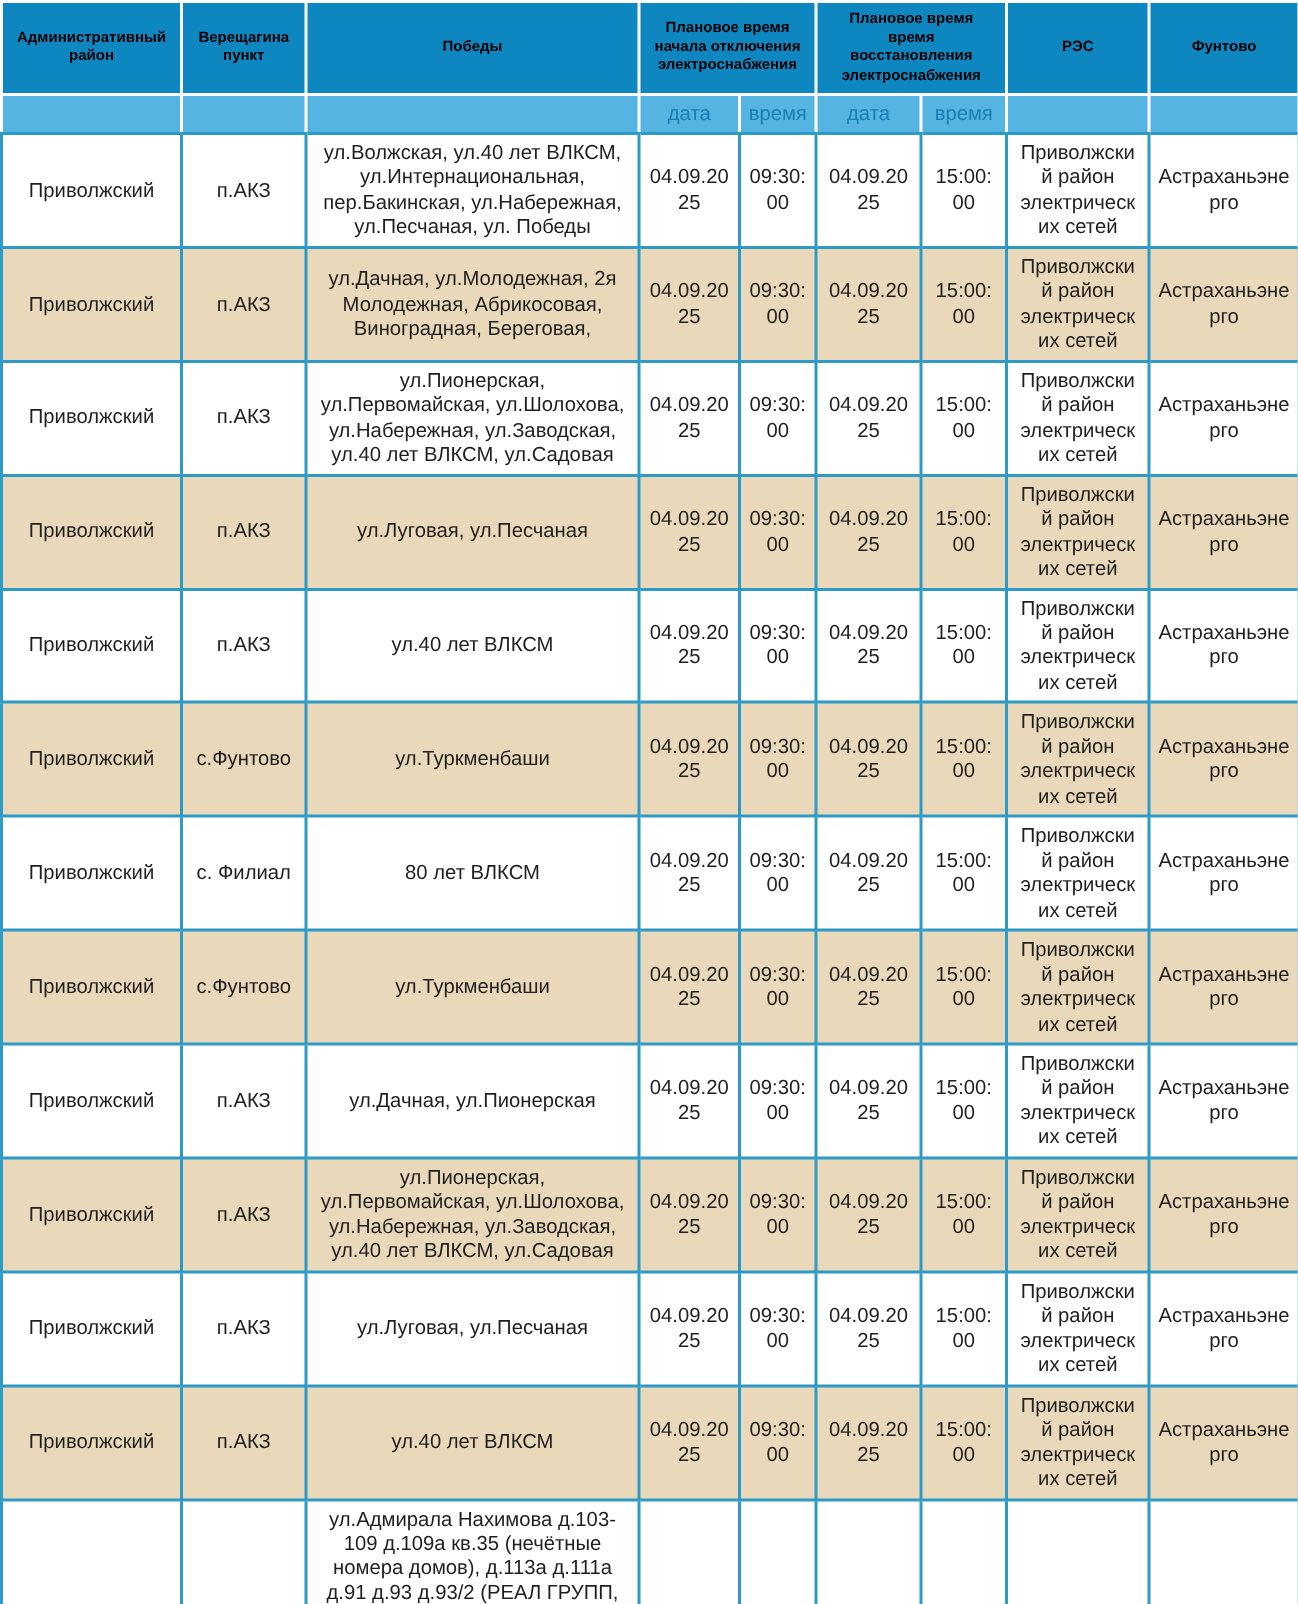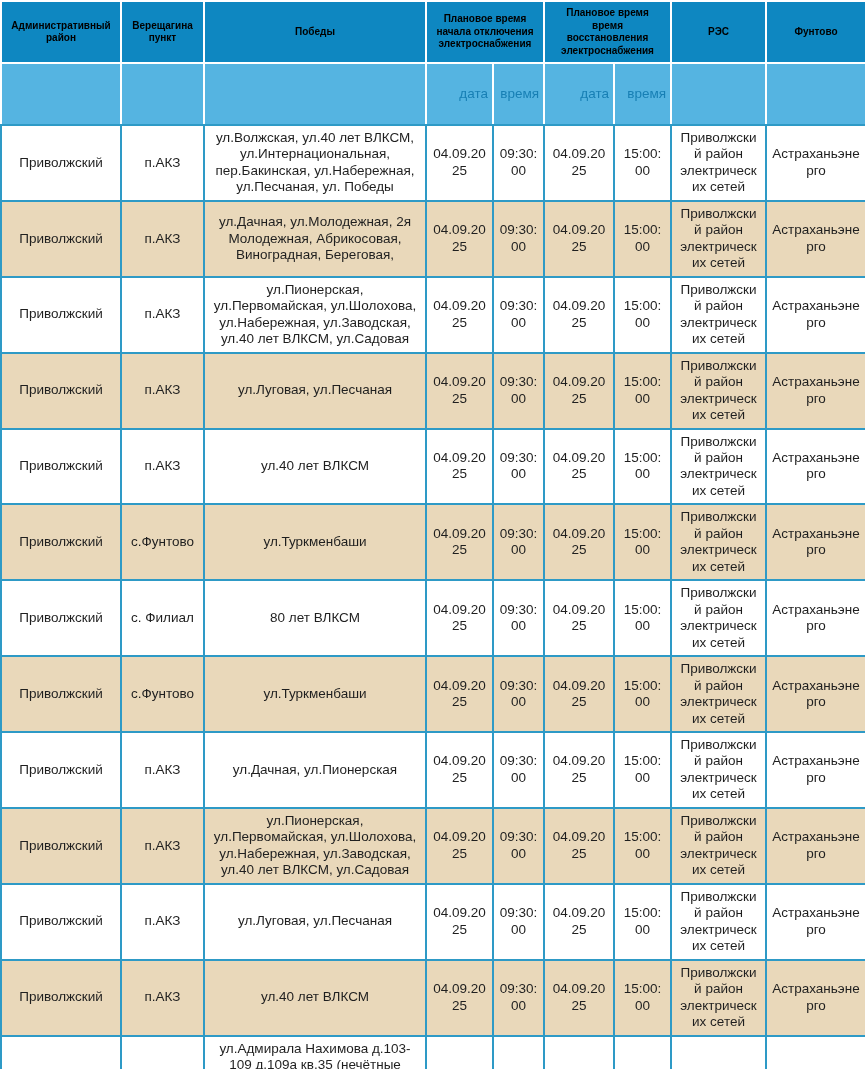--- a/index.html
+++ b/index.html
@@ -30,23 +30,22 @@
   }
   thead tr.main-header-row th {
     height: 52px;
   }
   thead tr.sub-header-row th {
     background: #55b4e1;
     color: #177fb4;
     font-weight: 400;
     font-size: 13.5px;
     height: 20px;
-    padding: 20px 4px;
+    padding: 2px 4px;
     border-bottom: 2px solid #2e9ac6;
-    text-align: right;
   }
   
   tbody td {
     border: 2px solid #2e9ac6;
     text-align: center;
     vertical-align: middle;
     font-size: 13.5px;
     color: #1f1f1f;
     line-height: 1.22;
     padding: 4px 5px;

